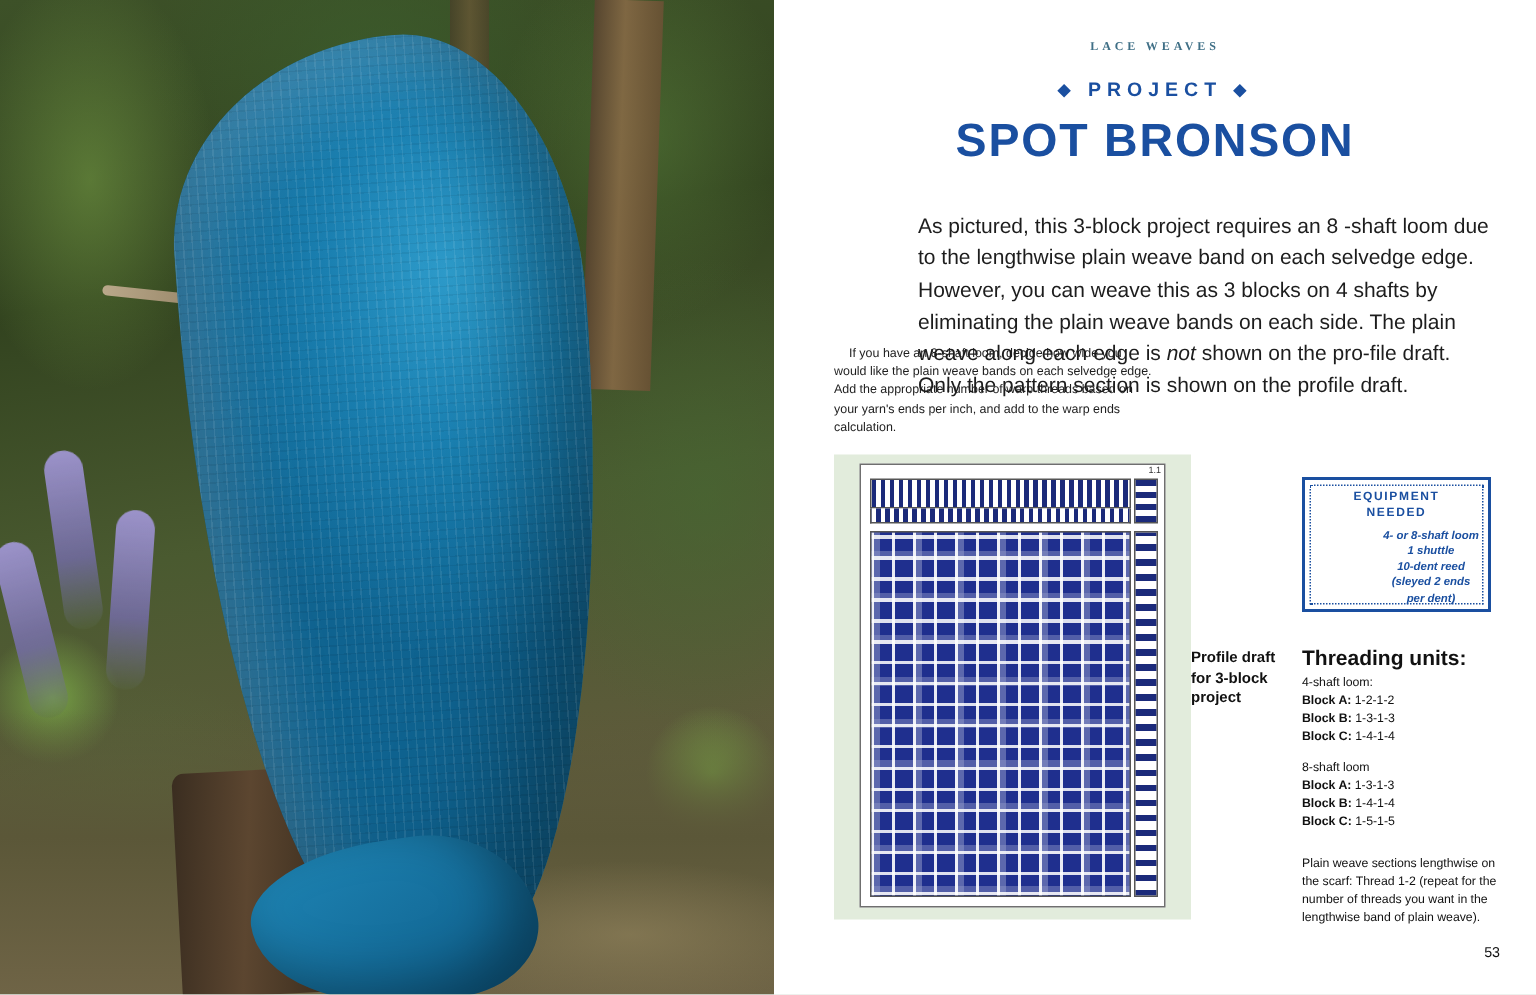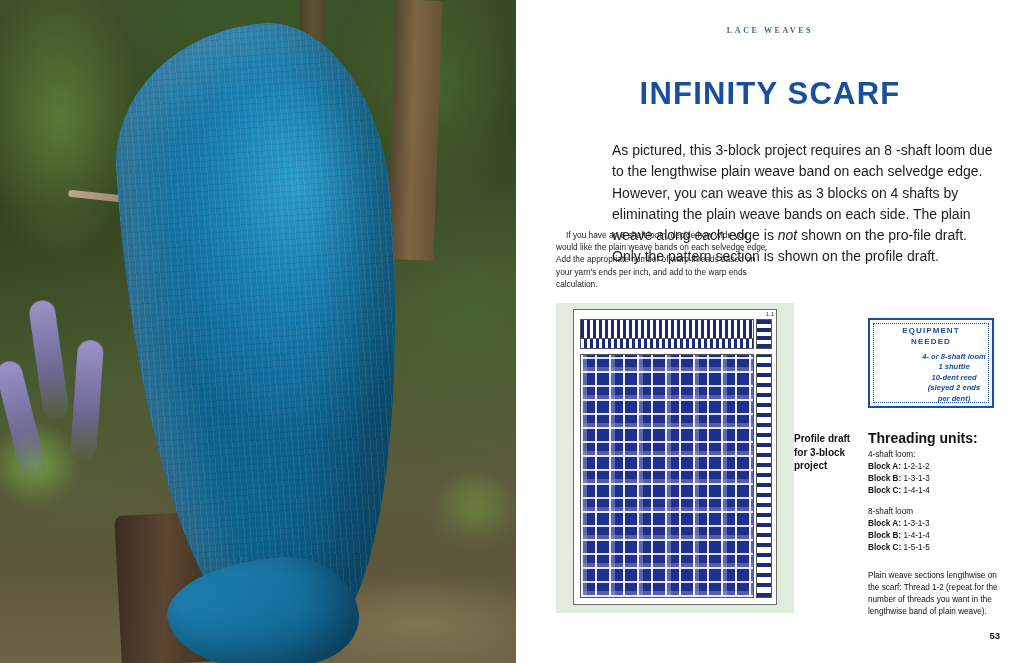--- a/index.html
+++ b/index.html
@@ -309,21 +309,21 @@
   .threading h4 { margin: 0 0 1px 0; font-size: 14px; }
   .threading .blk { margin: 0; }
   .threading .gap { height: 9px; }
   .threading .para { margin-top: 17px; text-indent: 0; font-weight: 400; }
   .threading b { font-weight: 700; }
 
   .folio {
     position: absolute;
     right: 24px; bottom: 22px;
     font-size: 9.5px;
-    font-weight: 700;
+    font-weight: 400;
     color: #111;
   }
 </style>
 </head>
 <body>
 
 <div class="page">
 
   <div class="photo">
     <div class="forest"></div>
@@ -340,23 +340,28 @@
     <div class="stump"></div>
     <div class="stick"></div>
     <div class="scarf"></div>
     <div class="scarf-tip"></div>
   </div>
 
   <div class="content">
 
     <div class="kicker">LACE WEAVES</div>
 
+    <div class="project-line">
+      <span class="dia">◆</span>
+      <span>PROJECT</span>
+      <span class="dia">◆</span>
+    </div>
 
     <div class="title">
-      <div>INFINITY SCARF</div>
+      <div>SPOT BRONSON</div>
     </div>
 
     <div class="intro">
       <span>As pictured, this 3-block project requires an 8 -shaft loom due to the lengthwise plain weave band on each selvedge edge. However, you can weave this as 3 blocks on 4 shafts by eliminating the plain weave bands on each side. The plain weave along each edge is </span><em>not</em><span> shown on the pro-file draft. Only the pattern section is shown on the profile draft.</span>
     </div>
 
     <div class="cols">
       <div class="col">If you have an 8-shaft loom, decide how wide you would like the plain weave bands on each selvedge edge. Add the appropriate number of warp threads based on your yarn's ends per inch, and add to the warp ends calculation.</div>
     </div>
 

